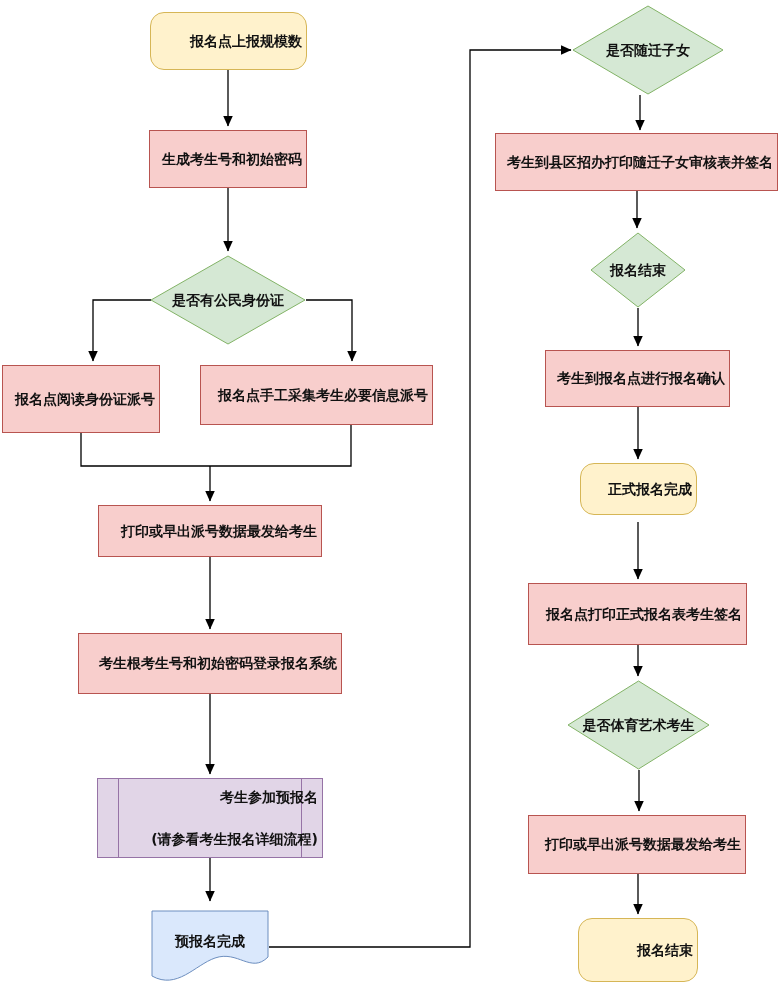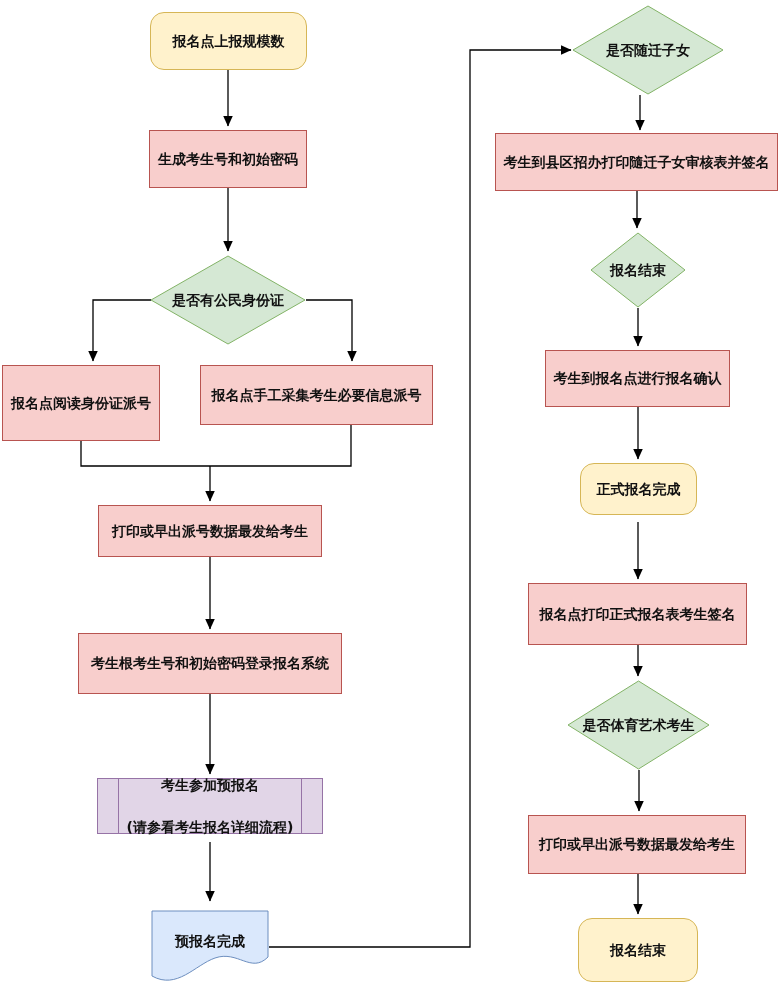--- a/index.html
+++ b/index.html
@@ -14,21 +14,21 @@
   .node {
     position: absolute; z-index: 1;
     display: flex; flex-direction: column; align-items: center; justify-content: center;
     text-align: center;
   }
   .lbl {
     position: relative; z-index: 2;
     font-size: 14px; font-weight: 700; color: var(--text, #111);
     line-height: 1.3; padding: 0 4px;
   }
-  .rect   { border: 1px solid; }
+  .rect   { border: 1px solid; align-items: flex-end; }
   .pink   { background: var(--pink_fill);   border-color: var(--pink_border); }
   .yellow { background: var(--yellow_fill); border-color: var(--yellow_border); border-radius: 14px; }
   .purple { background: var(--purple_fill); border-color: var(--purple_border); }
   .purple .bar { position: absolute; top: 0; bottom: 0; width: 1px; background: var(--purple_border); z-index: 1; }
   .purple .bar.left  { left: 20px; }
   .purple .bar.right { right: 20px; }
   .shape-svg { position: absolute; left: 0; top: 0; width: 100%; height: 100%; z-index: 0; }
   .green-shape { fill: var(--green_fill); stroke: var(--green_border); stroke-width: 1; }
   .blue-shape  { fill: var(--blue_fill);  stroke: var(--blue_border);  stroke-width: 1; }
   .doc .lbl { margin-top: -18px; }
@@ -70,37 +70,37 @@
   <span class="lbl">生成考生号和初始密码</span>
 </div>
 
 <div class="node diamond" style="left:150px; top:255px; width:156px; height:90px">
   <svg class="shape-svg" viewBox="0 0 156 90" preserveAspectRatio="none">
     <polygon class="green-shape" points="78,1 155,45 78,89 1,45"></polygon>
   </svg>
   <span class="lbl">是否有公民身份证</span>
 </div>
 
-<div class="node rect pink" style="left:2px; top:365px; width:158px; height:76px">
+<div class="node rect pink" style="left:2px; top:365px; width:158px; height:68px">
   <span class="lbl">报名点阅读身份证派号</span>
 </div>
 
 <div class="node rect pink" style="left:200px; top:365px; width:233px; height:60px">
   <span class="lbl">报名点手工采集考生必要信息派号</span>
 </div>
 
 <div class="node rect pink" style="left:98px; top:505px; width:224px; height:52px">
   <span class="lbl">打印或早出派号数据最发给考生</span>
 </div>
 
 <div class="node rect pink" style="left:78px; top:633px; width:264px; height:61px">
   <span class="lbl">考生根考生号和初始密码登录报名系统</span>
 </div>
 
-<div class="node rect purple" style="left:97px; top:778px; width:226px; height:56px; gap:24px">
+<div class="node rect purple" style="left:97px; top:778px; width:226px; height:80px; gap:24px">
   <span class="bar left"></span>
   <span class="bar right"></span>
   <span class="lbl">考生参加预报名</span>
   <span class="lbl">(请参看考生报名详细流程)</span>
 </div>
 
 <div class="node doc" style="left:151px; top:910px; width:118px; height:80px">
   <svg class="shape-svg" viewBox="0 0 118 80" preserveAspectRatio="none">
     <path class="blue-shape" d="M1,1 L117,1 L117,47 C100,64 87,40 64,48 C44,55 26,80 1,66 Z"></path>
   </svg>

